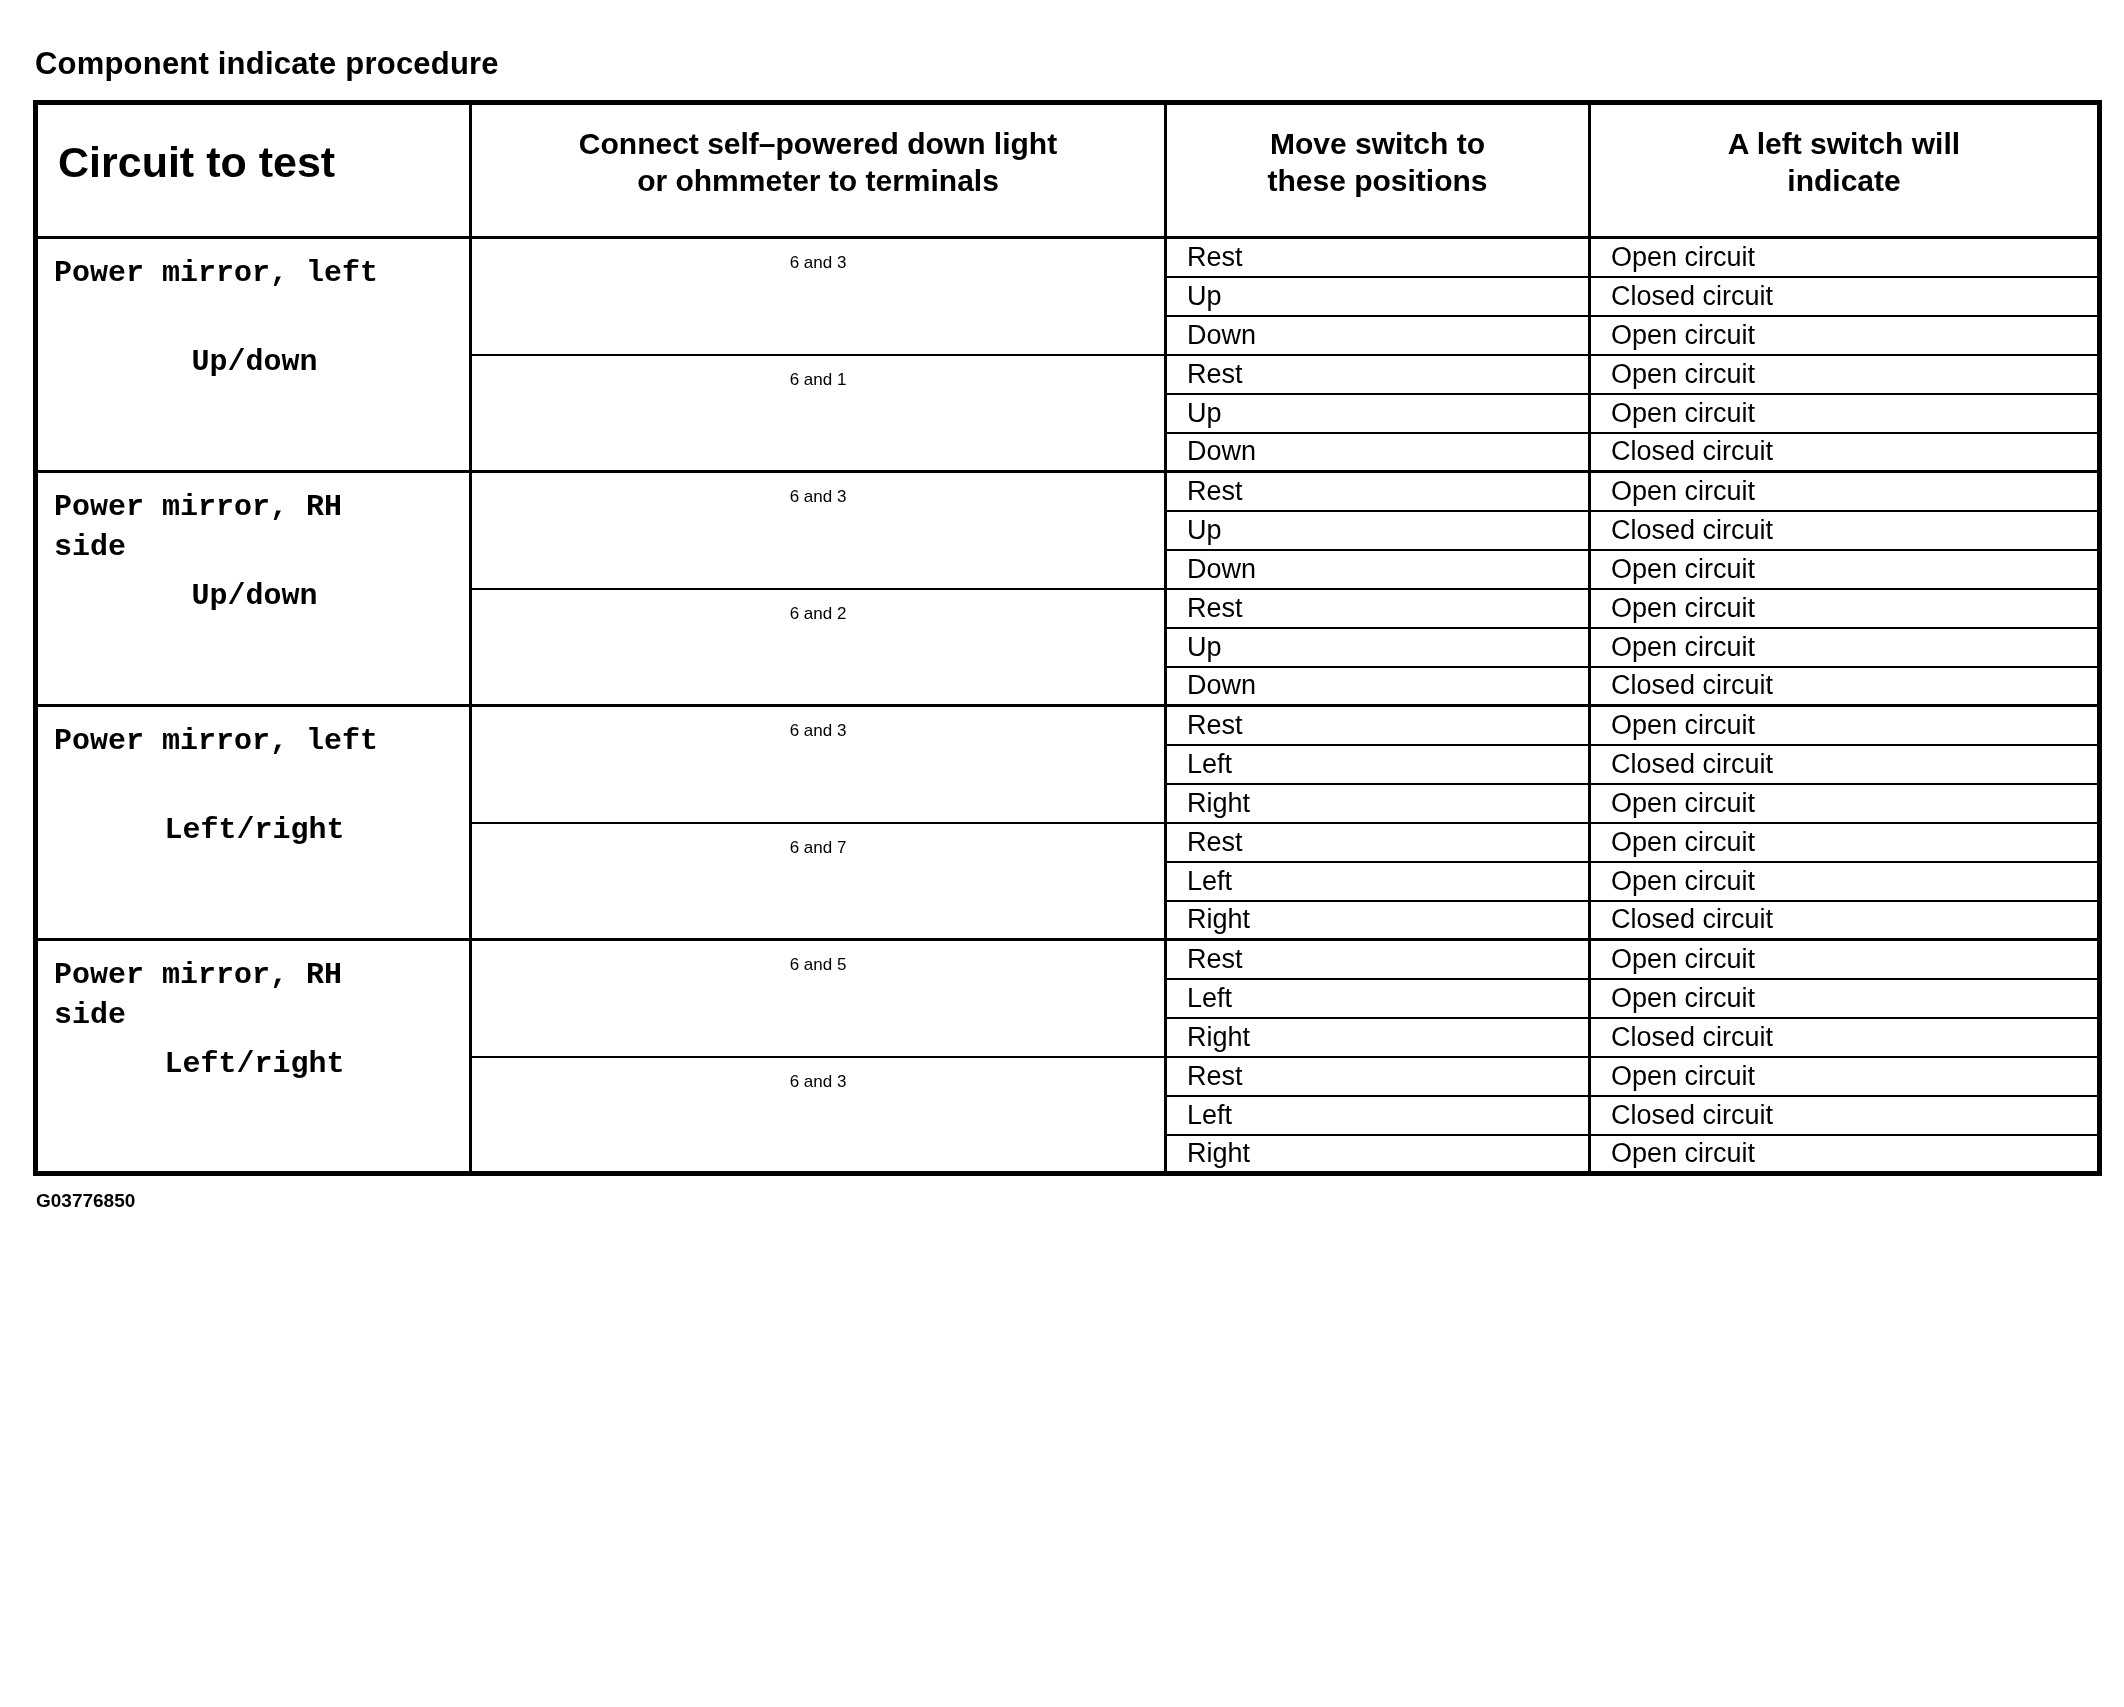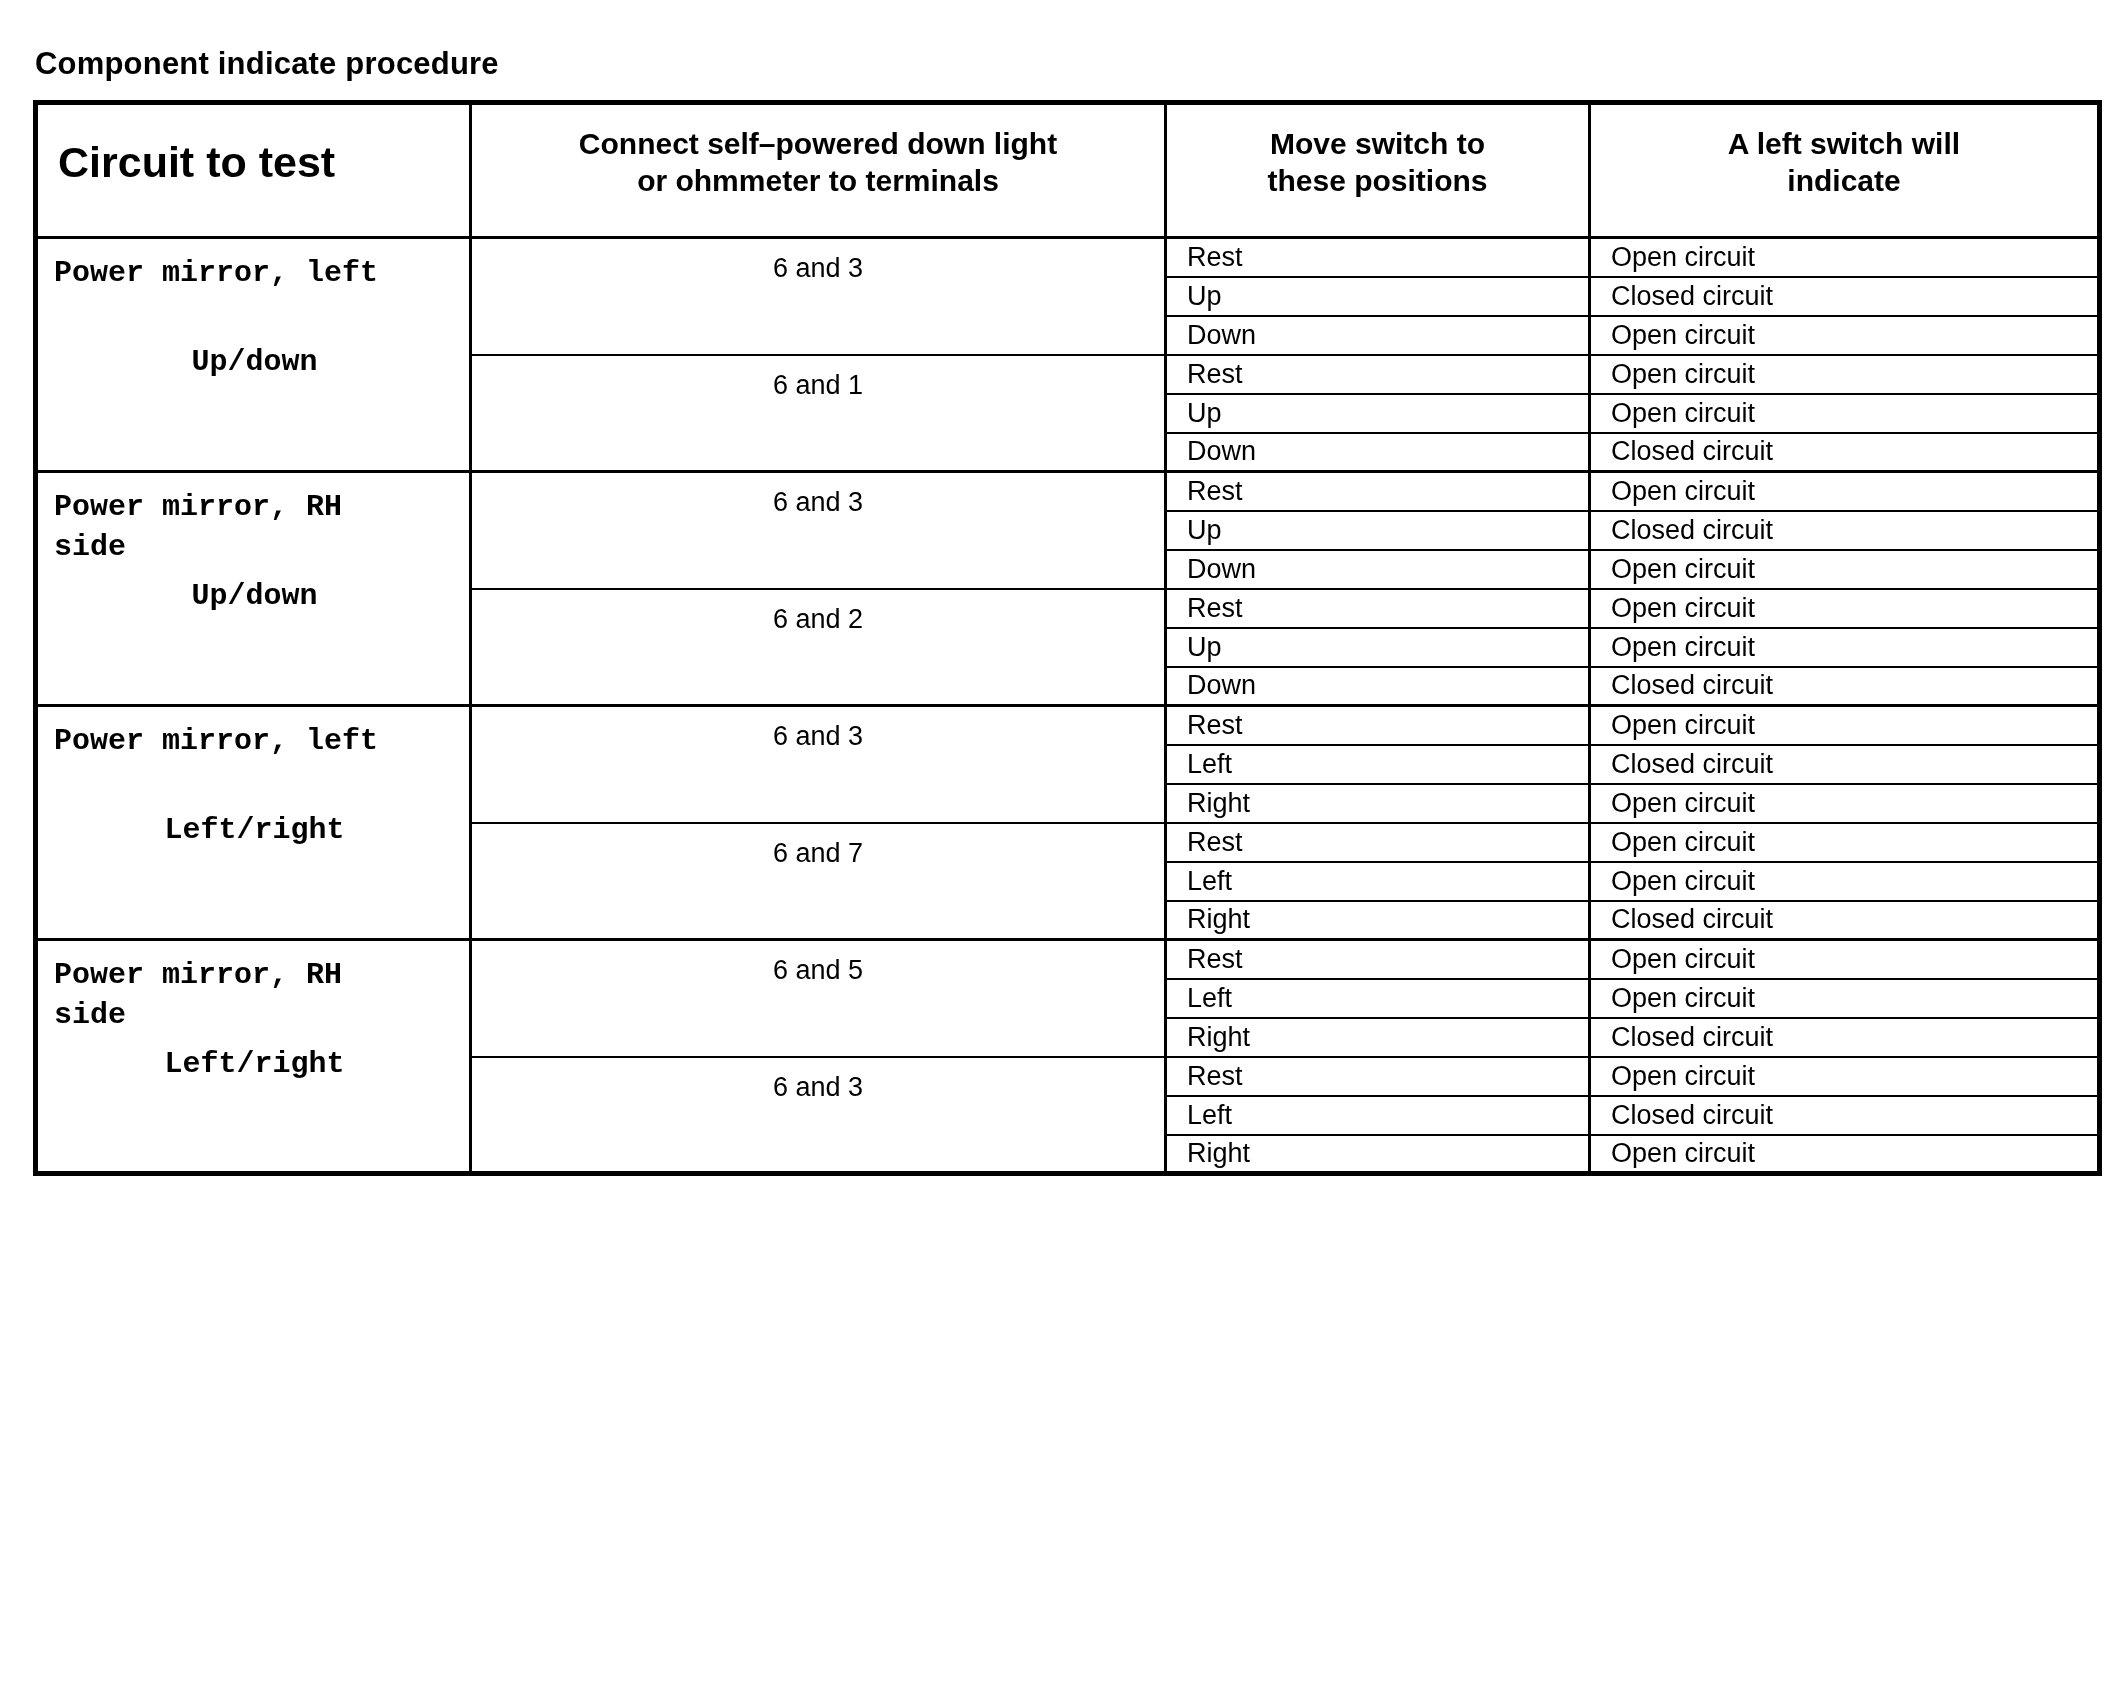--- a/index.html
+++ b/index.html
@@ -65,21 +65,21 @@
   .cmode {
     font-weight: bold;
     font-size: 30px;
     text-align: center;
   }
 
   td.terminal {
     vertical-align: top;
     text-align: center;
     padding-top: 14px;
-    font-size: 27px;
+    font-size: 17px;
   }
   td.pos, td.ind {
     height: 39px;
     font-size: 27px;
     vertical-align: middle;
     padding: 2px 8px 2px 20px;
   }
 
   .fig-id {
     font-size: 19px;
@@ -234,14 +234,15 @@
       <td class="pos">Left</td>
       <td class="ind">Closed circuit</td>
     </tr>
     <tr>
       <td class="pos">Right</td>
       <td class="ind">Open circuit</td>
     </tr>
   </tbody>
     </table>
 
+  <div class="fig-id">G03776850</div>
 
 </div>
 
 </body></html>

